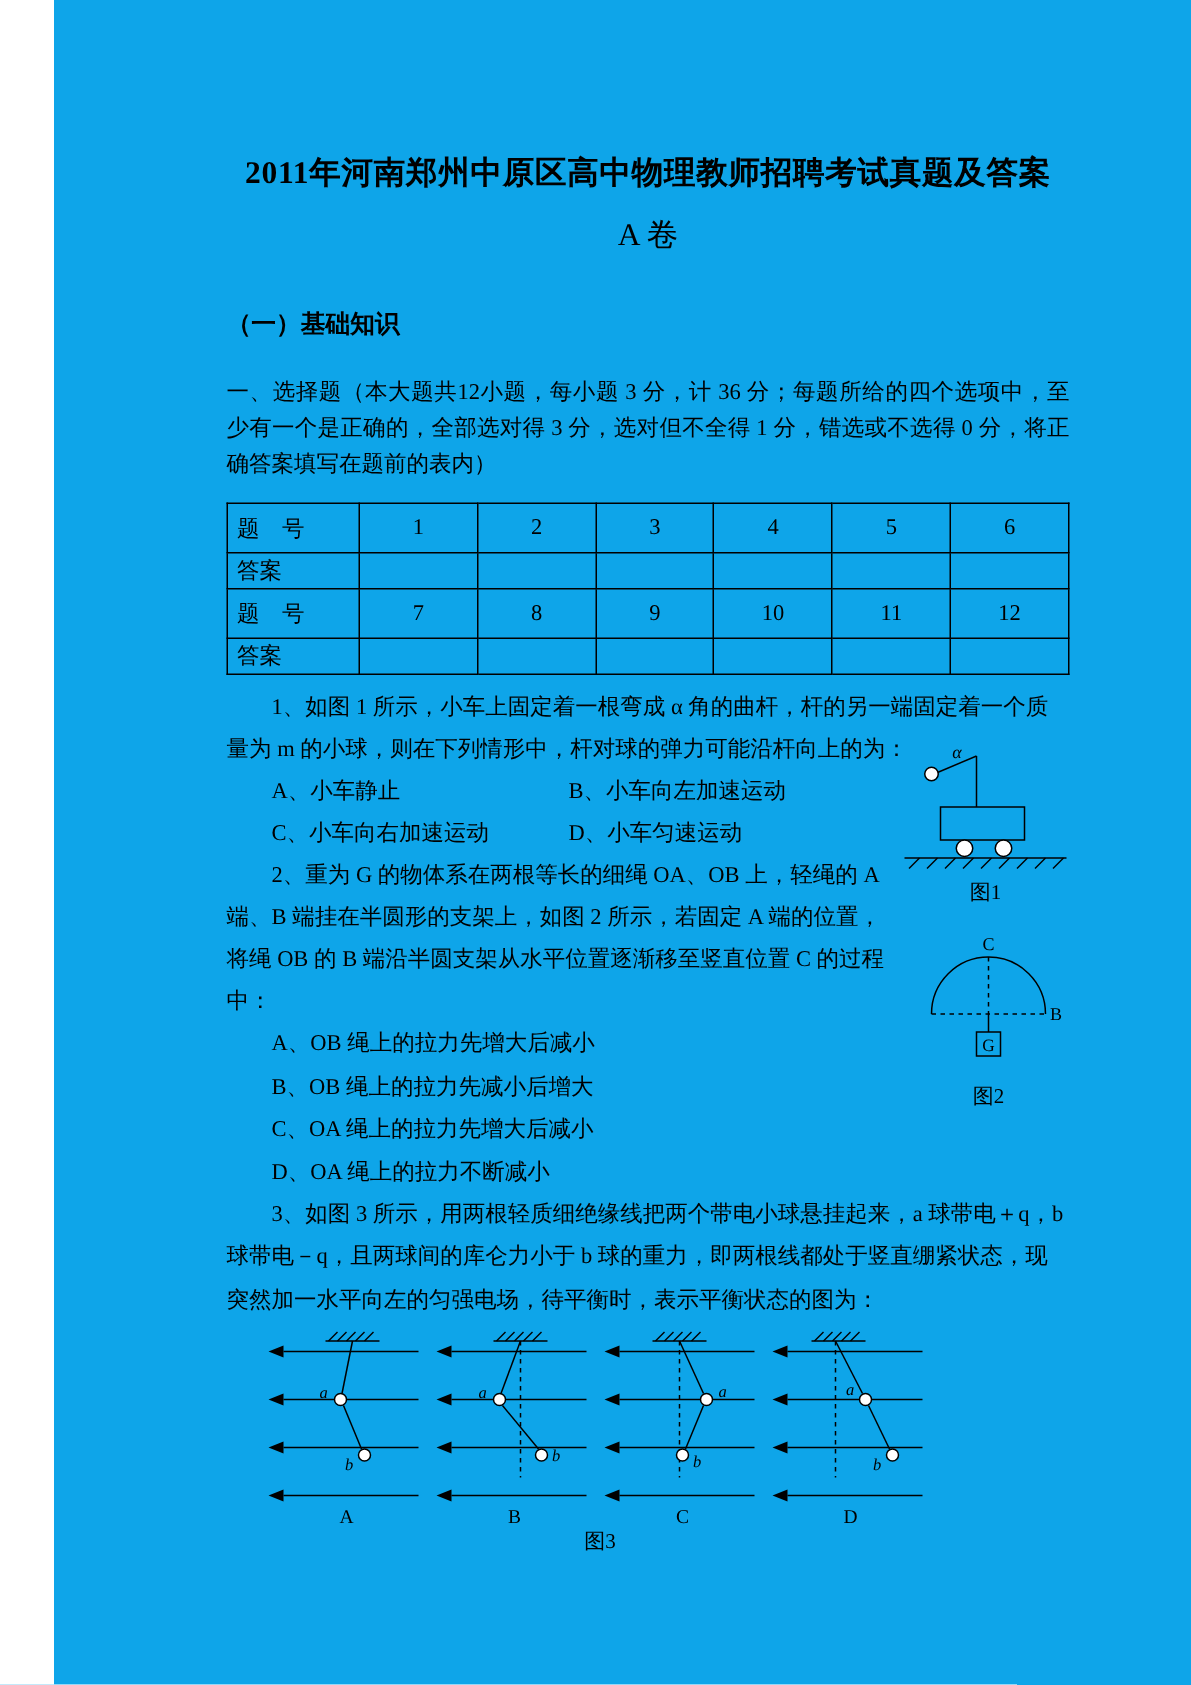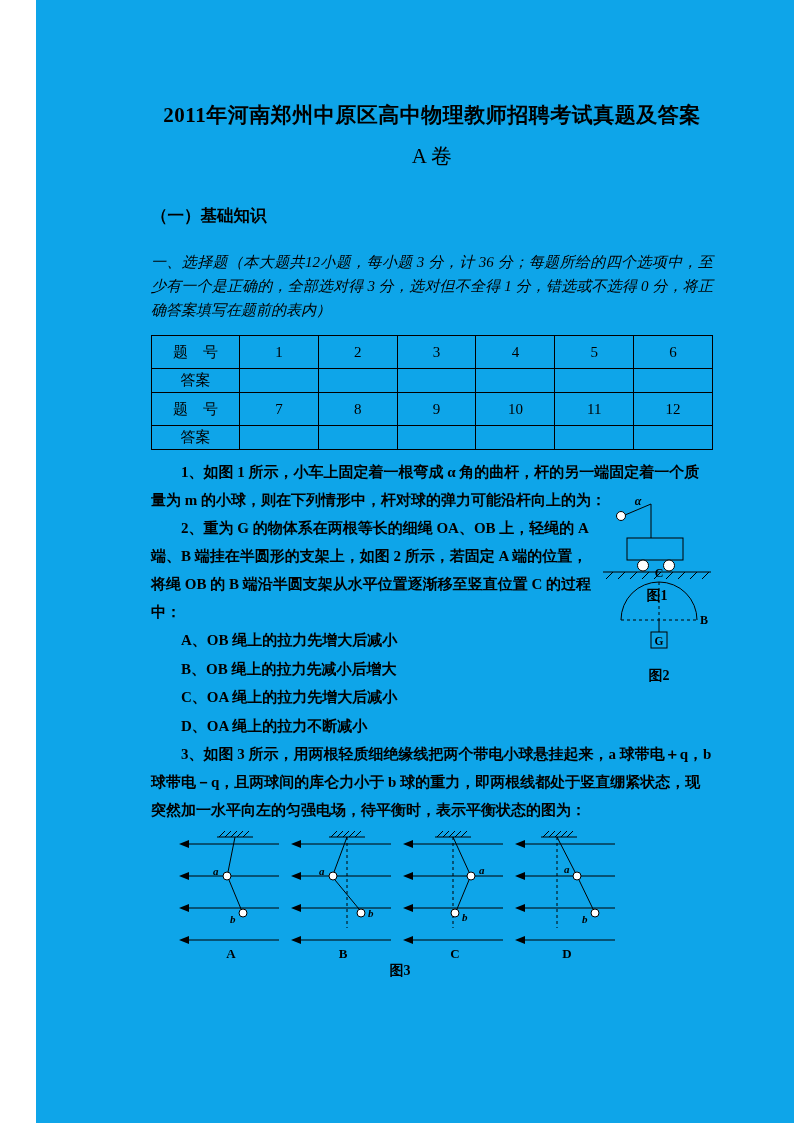--- a/index.html
+++ b/index.html
@@ -2,28 +2,28 @@
 <html><head>
 <meta charset="utf-8">
 <style>
   html,body{margin:0;padding:0;background:#fff;}
   .page{position:relative;width:794px;height:1123px;background:#0ea5e9;color:#000;
         font-family:"Liberation Serif","DejaVu Serif",serif;overflow:hidden;margin-left:36px;}
   .content{position:absolute;left:115px;top:102px;width:562px;}
   .title{font-size:21px;font-weight:bold;text-align:center;line-height:1.3;letter-spacing:0.5px;}
   .volume{font-size:21px;text-align:center;margin-top:14px;line-height:1.3;}
   .section{font-size:16.5px;font-weight:bold;text-align:left;margin-top:34px;line-height:1.3;}
-  .instructions{font-size:15px;line-height:1.6;margin-top:24px;text-align:justify;font-style:italic;}
+  .instructions{font-size:15px;line-height:1.6;margin-top:24px;text-align:justify;}
   table.answers{width:100%;border-collapse:collapse;margin-top:13px;font-size:15px;table-layout:fixed;}
   table.answers td{border:1px solid #000;padding:1px 6px;overflow:hidden;}
-  td.lab{text-align:center;}
+  td.lab{text-align:left;}
   td.num{text-align:center;}
   tr.tall td{height:30px;}
   tr.short td{height:21px;}
-  .question{position:relative;font-size:15px;font-weight:bold;}
+  .question{position:relative;font-size:15px;}
   .q-text{line-height:1.87;text-indent:2em;}
   #q1{margin-top:8px;}
   .q1-options{display:grid;grid-template-columns:198px 1fr;padding-left:30px;line-height:1.87;}
   #q2 .q-text{width:447px;}
   .q2-options{padding-left:30px;line-height:1.9;}
   .figure{position:absolute;text-align:center;}
   #fig1{top:36px;right:0;width:112px;}
   #fig2{top:48px;right:4px;width:100px;}
   .fig-caption{font-size:14px;line-height:1.1;margin-top:2px;}
   .fig3-wrap{margin-left:26px;width:446px;margin-top:4px;}
@@ -92,20 +92,26 @@
       <td class="num"></td>
       <td class="num"></td>
       <td class="num"></td>
       <td class="num"></td>
     </tr>
   </tbody>
       </table>
 
   <div class="question" id="q1">
     <div class="q-text">1、如图 1 所示，小车上固定着一根弯成 α 角的曲杆，杆的另一端固定着一个质量为 m 的小球，则在下列情形中，杆对球的弹力可能沿杆向上的为：</div>
+    <div class="q1-options">
+      <span>A、小车静止</span>
+      <span>B、小车向左加速运动</span>
+      <span>C、小车向右加速运动</span>
+      <span>D、小车匀速运动</span>
+    </div>
     <div class="figure" id="fig1">
       <svg width="112" height="92" viewBox="0 0 112 92">
         <line class="stroke" x1="50" y1="10" x2="50" y2="44"></line>
         <line class="stroke" x1="50" y1="10" x2="24" y2="21"></line>
         <circle class="ball" cx="20" cy="22" r="4.5"></circle>
         <text x="37" y="11" font-size="12" font-style="italic" text-anchor="middle">α</text>
         <rect class="stroke" x="26" y="44" width="56" height="22"></rect>
         <circle class="ball" cx="42" cy="71.5" r="5.5"></circle>
         <circle class="ball" cx="68" cy="71.5" r="5.5"></circle>
         <line class="stroke" x1="2" y1="78" x2="110" y2="78"></line>

